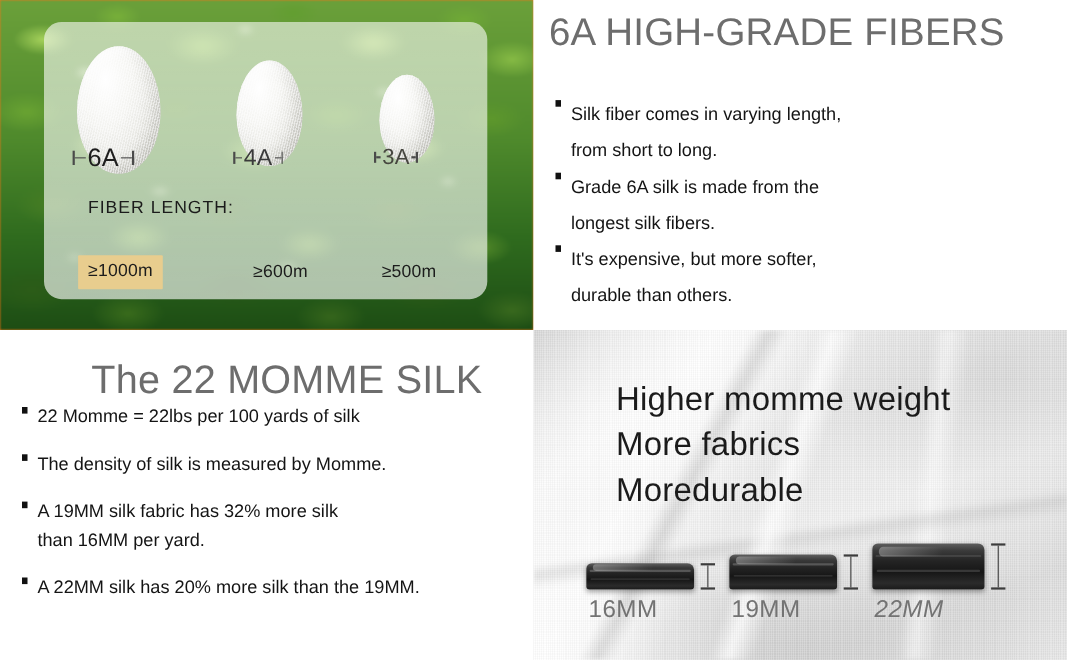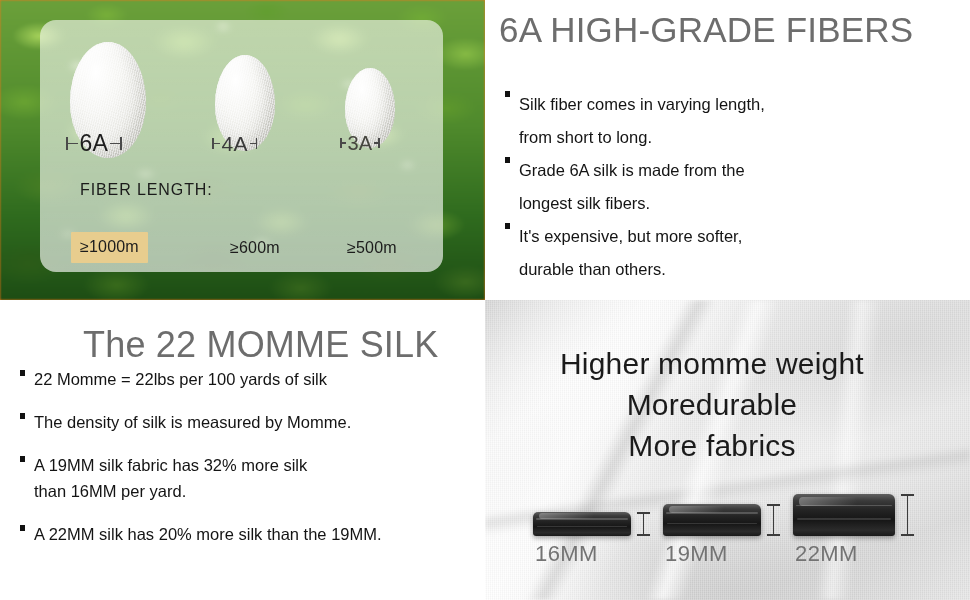--- a/index.html
+++ b/index.html
@@ -211,21 +211,21 @@
     background:
       repeating-linear-gradient(90deg, rgba(255,255,255,.30) 0 1px, rgba(170,170,170,.12) 1px 2px),
       repeating-linear-gradient(0deg,  rgba(255,255,255,.22) 0 1px, rgba(170,170,170,.09) 1px 2px);
     opacity: .55;
   }
 
   .fabric-lines {
     position: absolute; left: 75px; top: 43px;
     color: #1b1b1b;
   }
-  .fabric-lines div { font-size: 30px; line-height: 41px; letter-spacing: .2px; text-align: center; }
+  .fabric-lines div { font-size: 30px; line-height: 41px; letter-spacing: .2px; }
 
   .stacks { position: absolute; left: 0; top: 0; width: 485px; height: 300px; }
   .stack-group { position: absolute; }
   .stack {
     position: absolute; bottom: 0;
     border-radius: 5px 6px 3px 3px;
     background:
       linear-gradient(180deg, #5f5f5f 0%, #3a3a3a 16%, #242424 38%, #161616 62%, #2b2b2b 86%, #1a1a1a 100%);
     box-shadow: 0 2px 5px rgba(0,0,0,.35);
   }
@@ -259,21 +259,21 @@
   .g1 { left: 48px; top: 0; width: 130px; height: 300px; }
   .g1 .stack { left: 0; width: 98px; height: 24px; }
   .g1 .vmark { left: 104px; top: 212px; height: 24px; }
   .g1 .stack-label { left: 2px; top: 241px; }
   
   .g2 { left: 178px; top: 0; width: 130px; height: 300px; }
   .g2 .stack { left: 0; width: 98px; height: 32px; }
   .g2 .vmark { left: 104px; top: 204px; height: 32px; }
   .g2 .stack-label { left: 2px; top: 241px; }
   
-  .g3 { left: 308px; top: 0; width: 140px; height: 300px; }
+  .g3 { left: 308px; top: 0; width: 140px; height: 300px; font-style: italic; }
   .g3 .stack { left: 0; width: 102px; height: 42px; }
   .g3 .vmark { left: 108px; top: 194px; height: 42px; }
   .g3 .stack-label { left: 2px; top: 241px; }
   .g1 .stack, .g2 .stack, .g3 .stack { bottom: 64px; }
 </style>
 </head>
 <body>
 
 <div class="sheet">
 
@@ -369,22 +369,22 @@
     </div>
   </div>
 
   <div class="panel-fabric">
     <div class="silk-bg"></div>
     <div class="silk-folds"></div>
     <div class="silk-weave"></div>
 
     <div class="fabric-lines">
       <div>Higher momme weight</div>
+      <div>More fabrics</div>
       <div>Moredurable</div>
-      <div>More fabrics</div>
     </div>
 
     <div class="stacks">
 
       <div class="stack-group g1">
         <div class="stack">
           <div class="stack-sheen"></div>
         </div>
         <div class="vmark">
           <div class="tick"></div>

